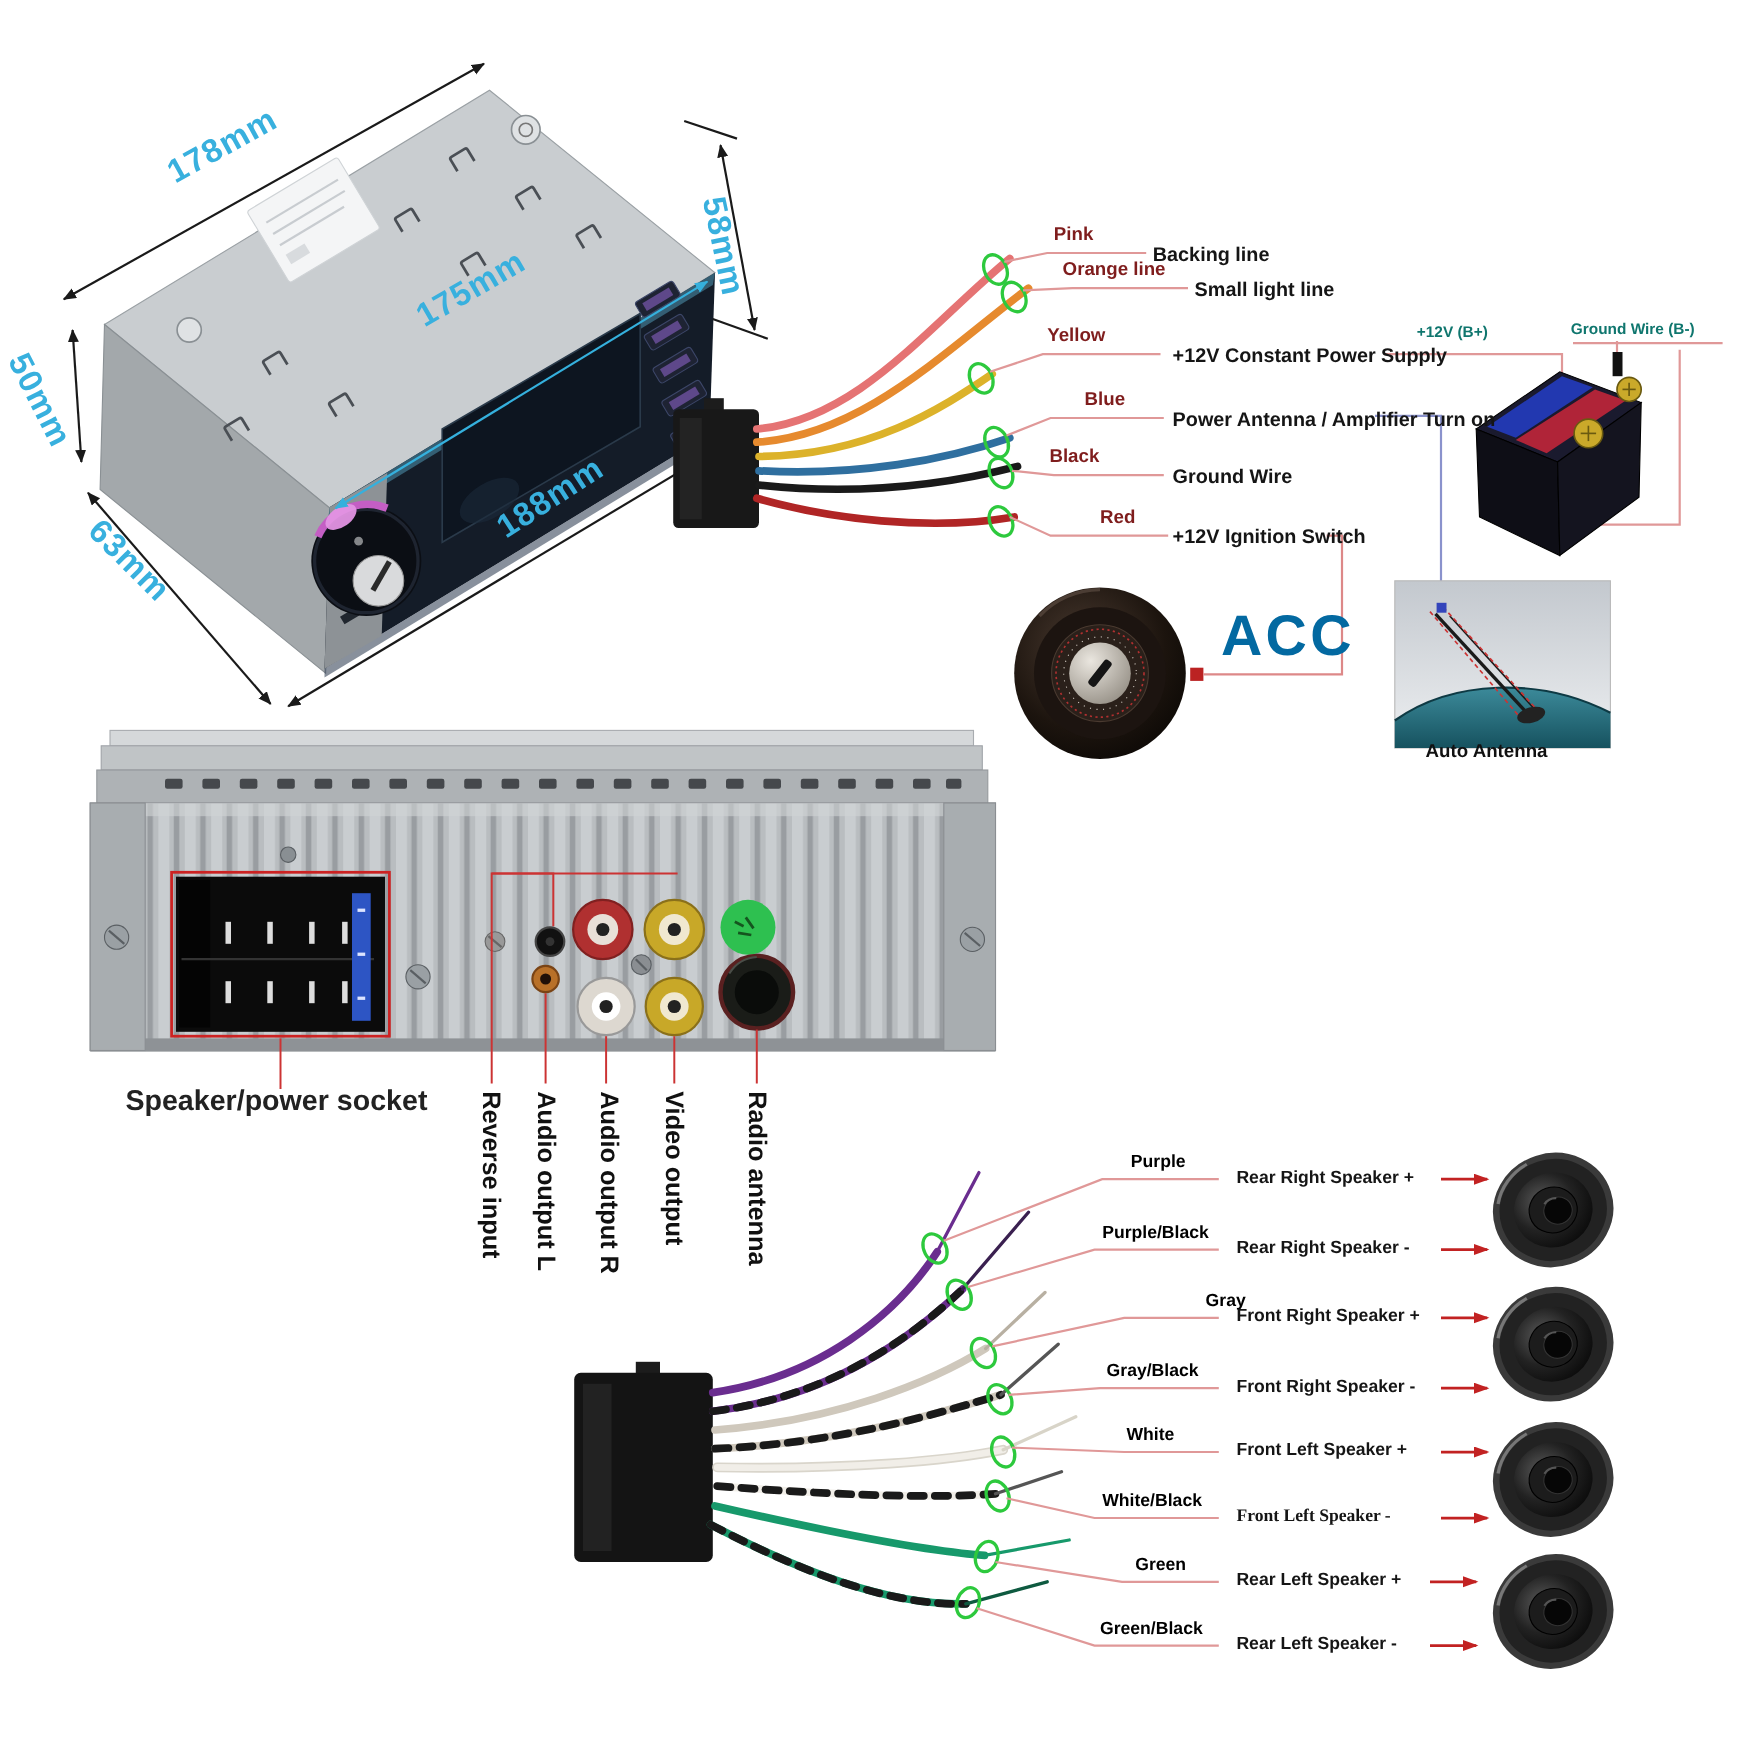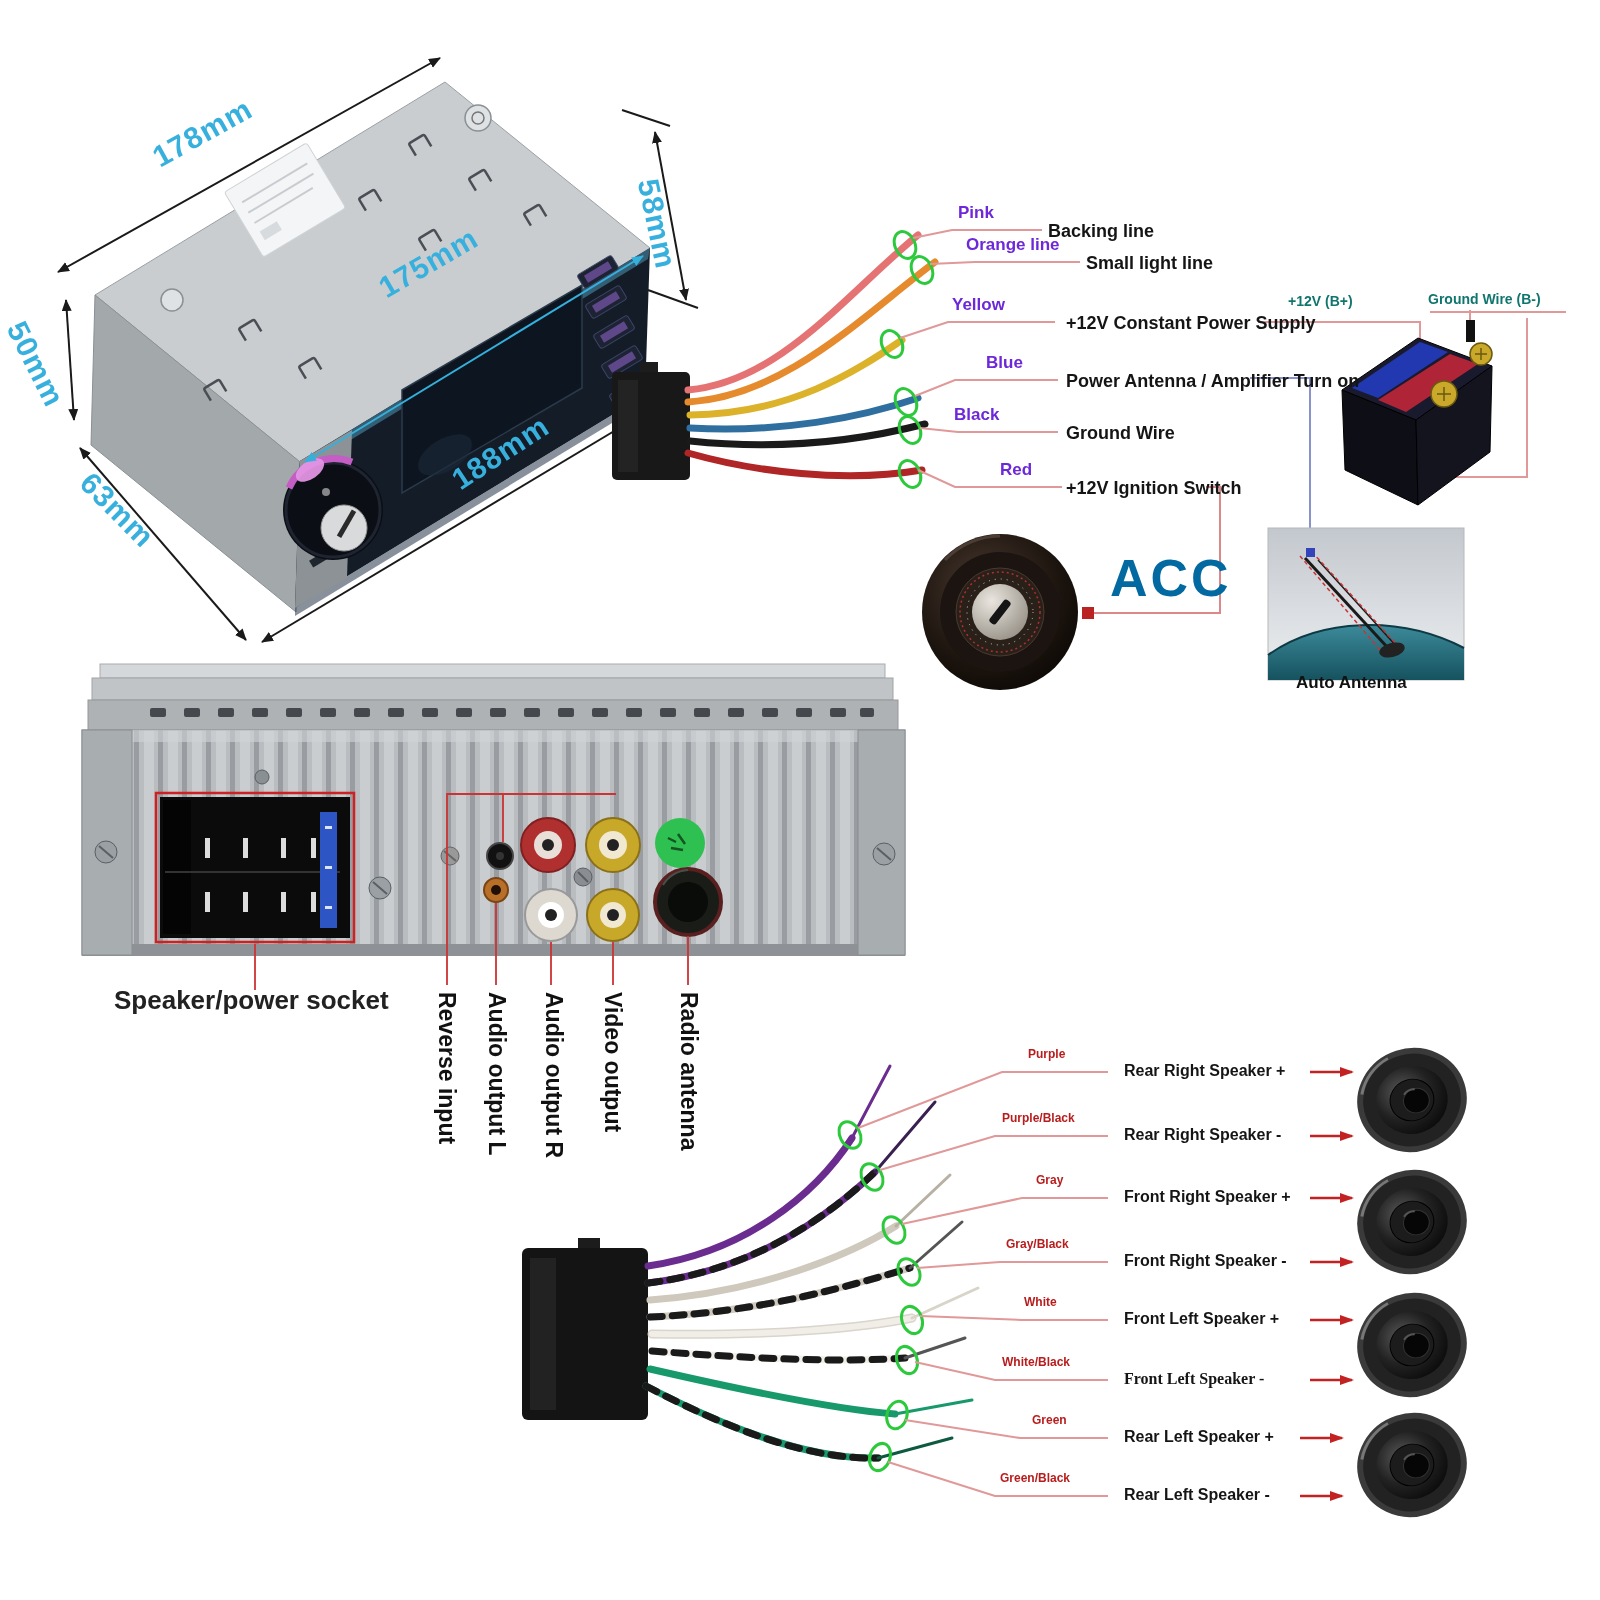--- a/index.html
+++ b/index.html
@@ -1,22 +1,22 @@
 <!DOCTYPE html>
 <html><head>
 <meta charset="utf-8">
 <style>
   html,body{margin:0;padding:0;background:#fff;}
   #canvas{position:relative;width:1600px;height:1600px;background:#ffffff;overflow:hidden;
           font-family:"Liberation Sans",sans-serif;}
   svg{position:absolute;left:0;top:0;}
   .lbl{position:absolute;white-space:nowrap;font-weight:bold;line-height:1.1;}
   .dim{color:#38b0de;font-size:30px;letter-spacing:1px;}
-  .wire-blue{color:#6d28d9;font-size:17px;}
-  .wire-blue2{color:#b91c1c;font-size:12px;}
+  .wire-blue{color:#7f1d1d;font-size:17px;}
+  .wire-blue2{color:#000000;font-size:16px;}
   .fn{color:#151515;font-size:18px;}
   .fn2{color:#151515;font-size:16px;}
   .batt{color:#0f766e;font-size:14px;}
   .acc{color:#0369a1;font-size:52px;letter-spacing:3px;}
   .cap{color:#111;font-size:17px;}
   .socket-lbl{color:#222;font-size:26px;}
   .port{color:#111;font-size:23px;writing-mode:vertical-rl;}
 </style>
 </head>
 <body>
@@ -519,21 +519,21 @@
 
 <div class="lbl socket-lbl" style="left:114px;top:986px;">Speaker/power socket</div>
 <div class="lbl port" style="left:434px;top:992px;">Reverse input</div>
 <div class="lbl port" style="left:484px;top:992px;">Audio output L</div>
 <div class="lbl port" style="left:541px;top:992px;">Audio output R</div>
 <div class="lbl port" style="left:600px;top:992px;">Video output</div>
 <div class="lbl port" style="left:676px;top:992px;">Radio antenna</div>
 
 <div class="lbl wire-blue2" style="left:1028px;top:1048px;">Purple</div>
 <div class="lbl wire-blue2" style="left:1002px;top:1112px;">Purple/Black</div>
-<div class="lbl wire-blue2" style="left:1036px;top:1174px;text-align:center;">Gray</div>
+<div class="lbl wire-blue2" style="left:1096px;top:1174px;text-align:center;">Gray</div>
 <div class="lbl wire-blue2" style="left:1006px;top:1238px;">Gray/Black</div>
 <div class="lbl wire-blue2" style="left:1024px;top:1296px;text-align:right;">White</div>
 <div class="lbl wire-blue2" style="left:1002px;top:1356px;">White/Black</div>
 <div class="lbl wire-blue2" style="left:1032px;top:1414px;">Green</div>
 <div class="lbl wire-blue2" style="left:1000px;top:1472px;">Green/Black</div>
 
 <div class="lbl fn2" style="left:1124px;top:1062px;">Rear Right Speaker +</div>
 <div class="lbl fn2" style="left:1124px;top:1126px;">Rear Right Speaker -</div>
 <div class="lbl fn2" style="left:1124px;top:1188px;">Front Right Speaker +</div>
 <div class="lbl fn2" style="left:1124px;top:1252px;">Front Right Speaker -</div>

